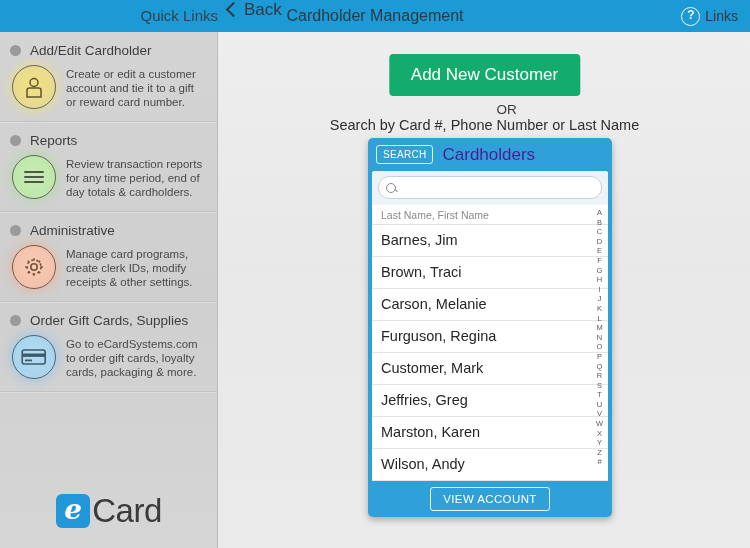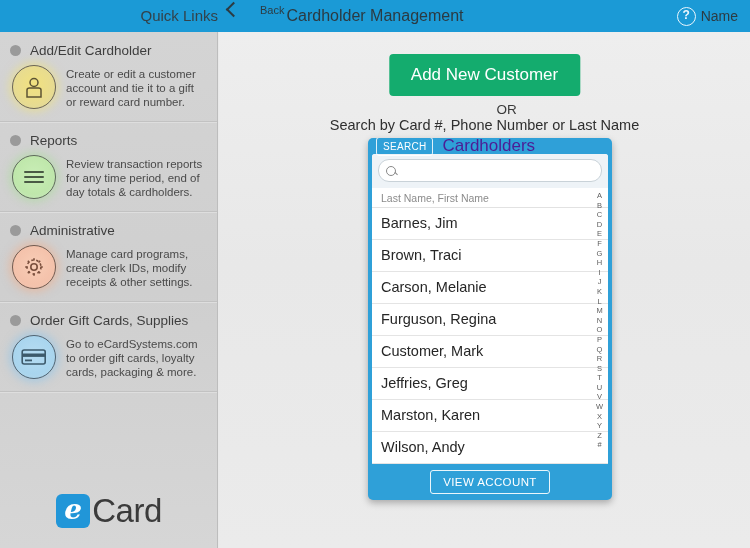--- a/index.html
+++ b/index.html
@@ -39,23 +39,23 @@
     font-size: 15px;
     color: #33424a;
   }
   .topbar .back {
     position: absolute;
     left: 228px; top: 0;
     height: 20px;
     line-height: 32px;
     display: flex;
     align-items: center;
-    gap: 19px;
+    gap: 3px;
     color: #2c3b43;
-    font-size: 11px;
+    font-size: 17px;
   }
   .chev {
     display: inline-block;
     width: 9px; height: 9px;
     border-left: 2px solid #2c3b43;
     border-bottom: 2px solid #2c3b43;
     transform: rotate(45deg);
     margin-right: 2px;
     margin-bottom: 1px;
   }
@@ -249,21 +249,21 @@
   .panel {
     position: absolute;
     left: 149px; top: 106px;
     width: 244px;
     background: #2fa0d8;
     border-radius: 5px;
     box-shadow: 0 3px 7px rgba(0,0,0,.28);
     overflow: hidden;
   }
   .panel-head {
-    height: 16px;
+    height: 33px;
     display: flex;
     align-items: center;
     padding: 0 8px;
     gap: 9px;
   }
   .search-btn {
     border: 1px solid rgba(255,255,255,.85);
     border-radius: 3px;
     color: #fff;
     font-size: 10px;
@@ -379,21 +379,21 @@
 
   <div class="topbar">
     <div class="quicklinks">Quick Links</div>
     <div class="back">
       <span class="chev"></span>
       <span>Back</span>
     </div>
     <div class="title">Cardholder Management</div>
     <div class="help">
       <span class="qmark">?</span>
-      <span>Name</span>
+      <span>Links</span>
     </div>
   </div>
 
   <div class="sidebar">
 
     <div class="side-item">
       <div class="side-head">
         <span class="bullet"></span>
         <span class="side-title">Add/Edit Cardholder</span>
       </div>

